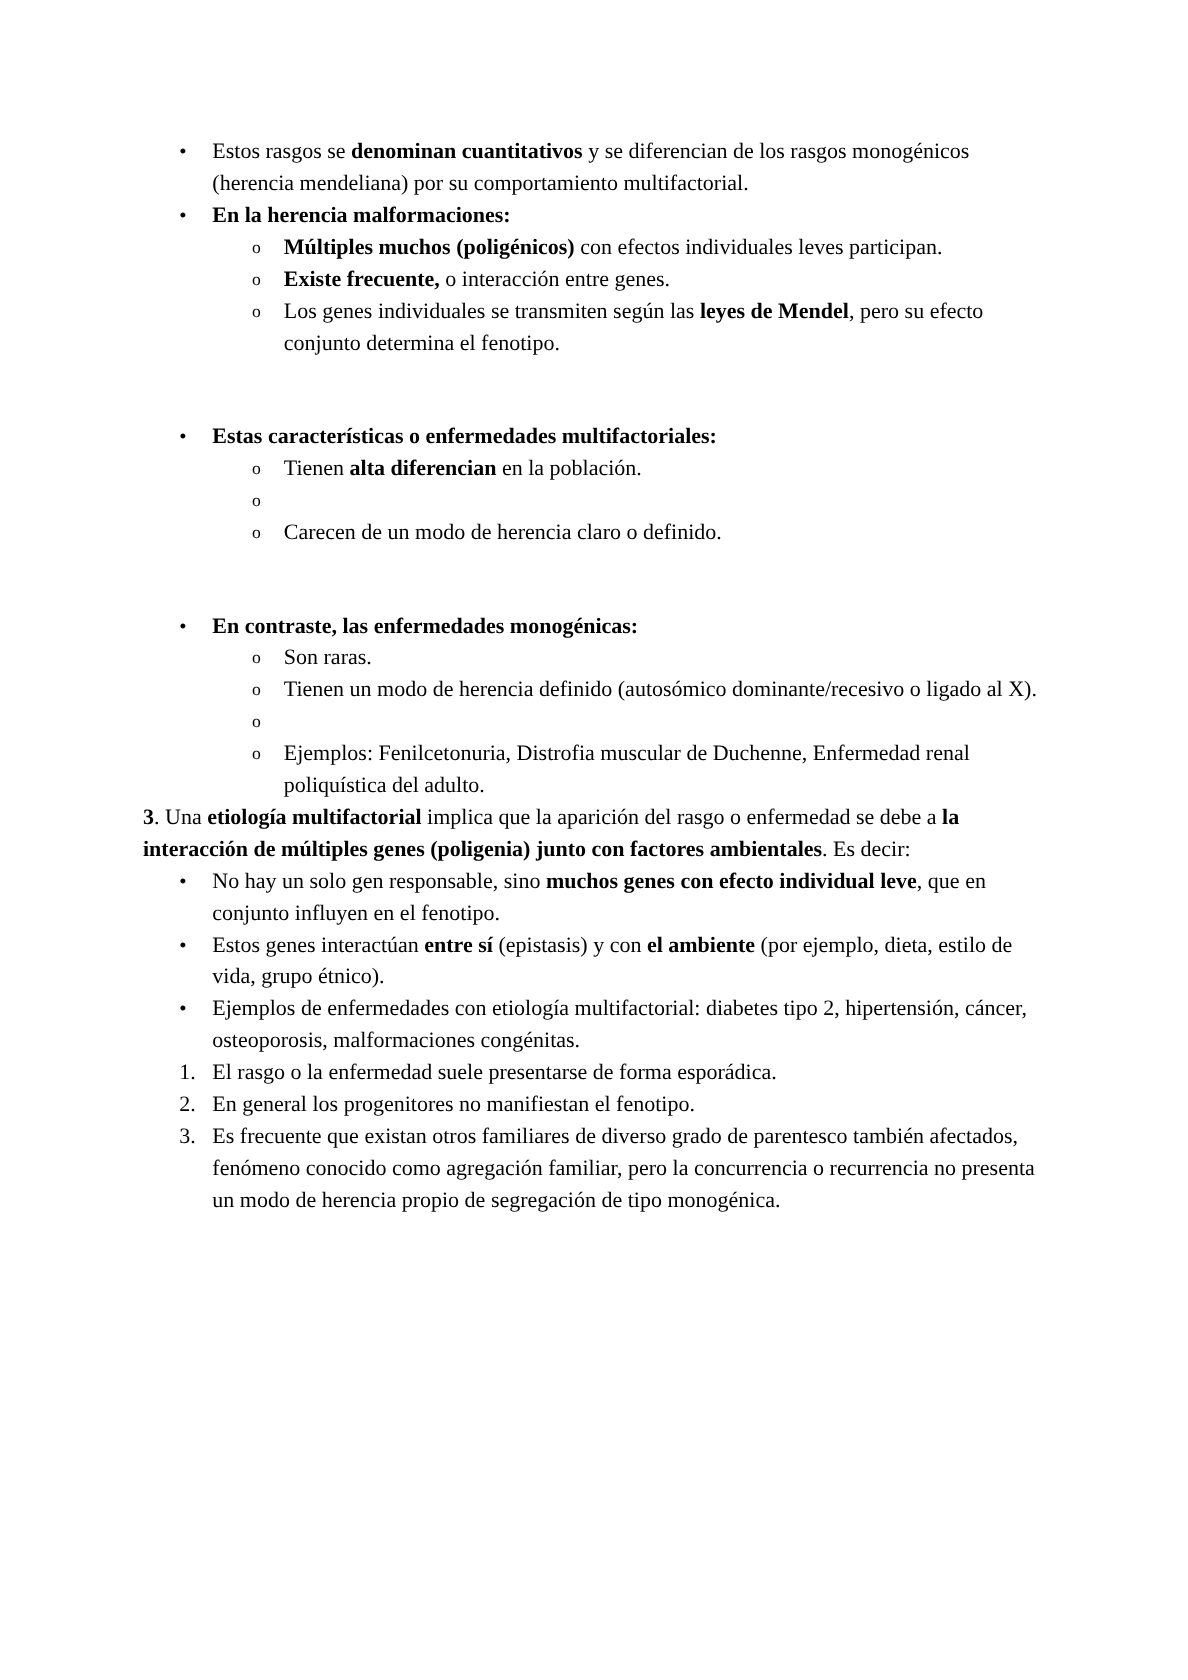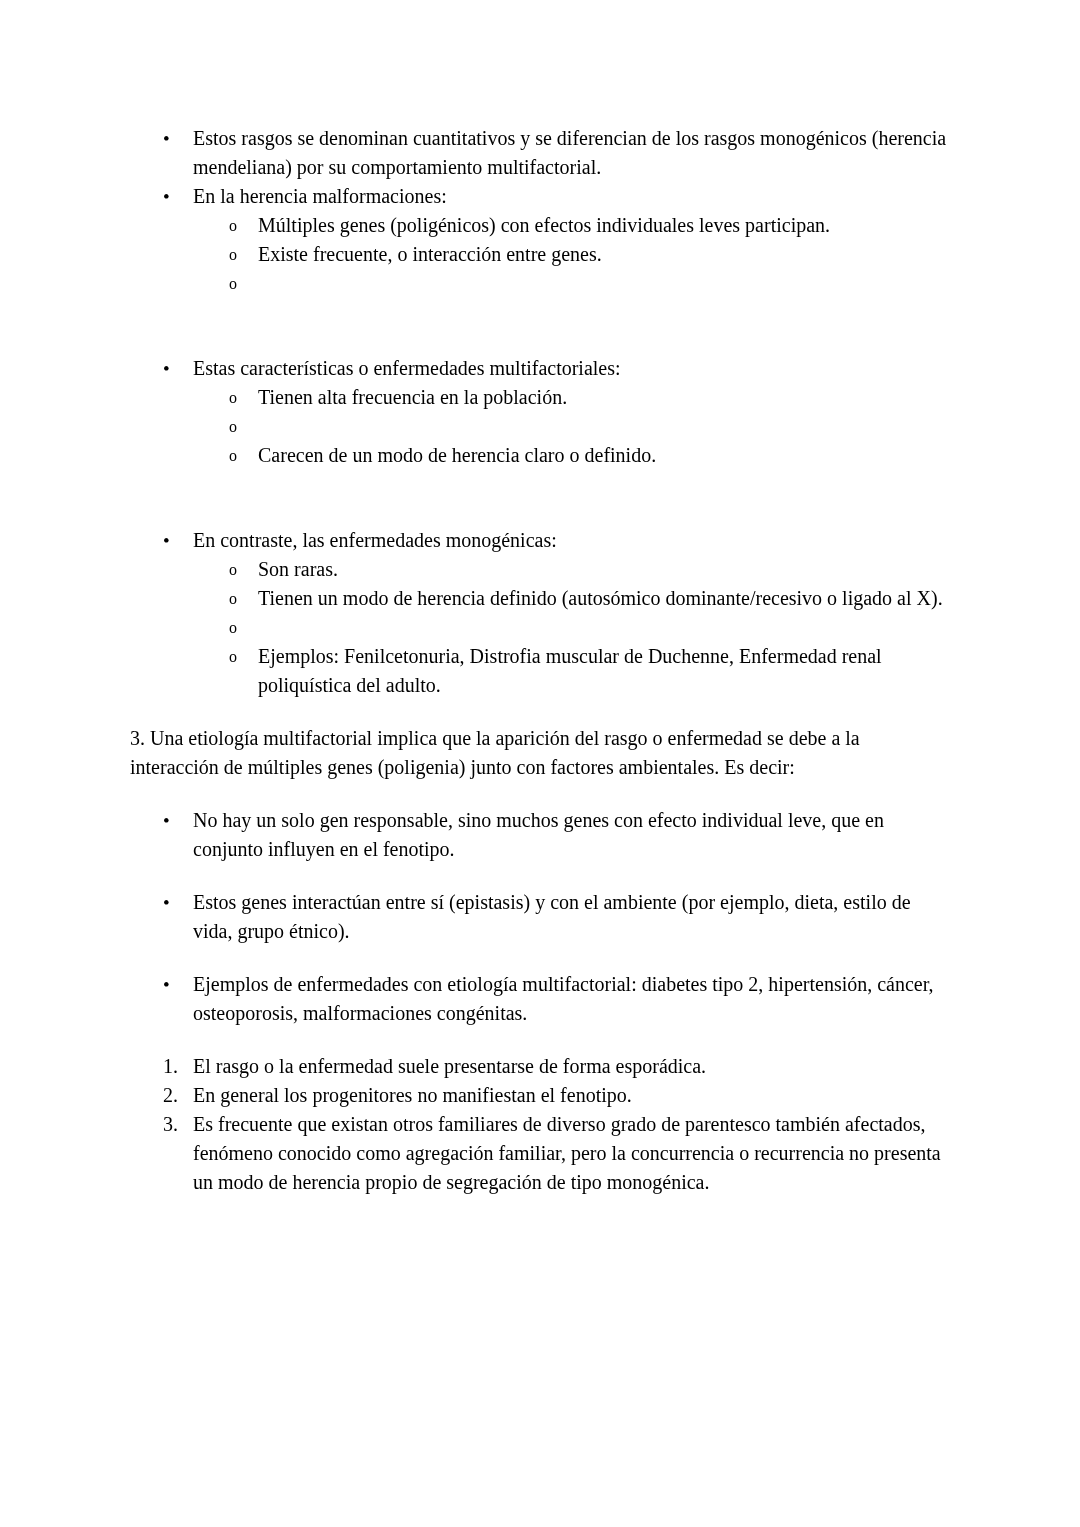--- a/index.html
+++ b/index.html
@@ -36,56 +36,57 @@
   .para {
     display: block;
   }
   .bullet   { padding-left: 33px; }
   .numbered { padding-left: 33px; }
   .sub      { padding-left: 99px; }
   .bullet  > .marker { flex: 0 0 30px; font-size: 19px; }
   .numbered> .marker { flex: 0 0 30px; }
   .sub     > .marker { flex: 0 0 29px; font-size: 16px; }
   .block > .text { flex: 1 1 auto; min-width: 0; }
-  .spaced { margin-top: 24px; }
+  .spaced { }
   .spacer { height: 56px; }
-  .bold { font-weight: normal; }
+  .bold { font-weight: bold; }
 </style>
 </head>
 <body>
 
 <div class="page">
   <div class="content">
       <div class="block bullet">
         <span class="marker">•</span>
         <span class="text"><span class="reg">Estos rasgos se </span><span class="bold">denominan cuantitativos</span><span class="reg"> y se diferencian de los rasgos monogénicos (herencia mendeliana) por su comportamiento multifactorial.</span></span>
       </div>
       <div class="block bullet">
         <span class="marker">•</span>
         <span class="text"><span class="bold">En la herencia malformaciones:</span></span>
       </div>
       <div class="block sub">
         <span class="marker">o</span>
-        <span class="text"><span class="bold">Múltiples genes (poligénicos)</span><span class="reg"> con efectos individuales leves participan.</span></span>
+        <span class="text"><span class="bold">Múltiples muchos (poligénicos)</span><span class="reg"> con efectos individuales leves participan.</span></span>
       </div>
       <div class="block sub">
         <span class="marker">o</span>
         <span class="text"><span class="bold">Existe frecuente,</span><span class="reg"> o interacción entre genes.</span></span>
       </div>
       <div class="block sub">
         <span class="marker">o</span>
+        <span class="text"><span class="reg">Los genes individuales se transmiten según las </span><span class="bold">leyes de Mendel</span><span class="reg">, pero su efecto conjunto determina el fenotipo.</span></span>
       </div>
       <div class="spacer"></div>
       <div class="block bullet">
         <span class="marker">•</span>
         <span class="text"><span class="bold">Estas características o enfermedades multifactoriales:</span></span>
       </div>
       <div class="block sub">
         <span class="marker">o</span>
-        <span class="text"><span class="reg">Tienen </span><span class="bold">alta frecuencia</span><span class="reg"> en la población.</span></span>
+        <span class="text"><span class="reg">Tienen </span><span class="bold">alta diferencian</span><span class="reg"> en la población.</span></span>
       </div>
       <div class="block sub">
         <span class="marker">o</span>
       </div>
       <div class="block sub">
         <span class="marker">o</span>
         <span class="text"><span class="reg">Carecen de un modo de herencia claro o definido.</span></span>
       </div>
       <div class="spacer"></div>
       <div class="block bullet">

